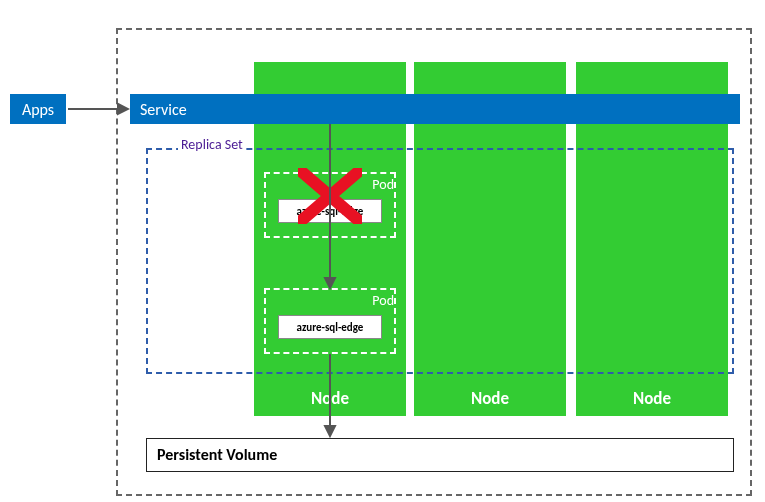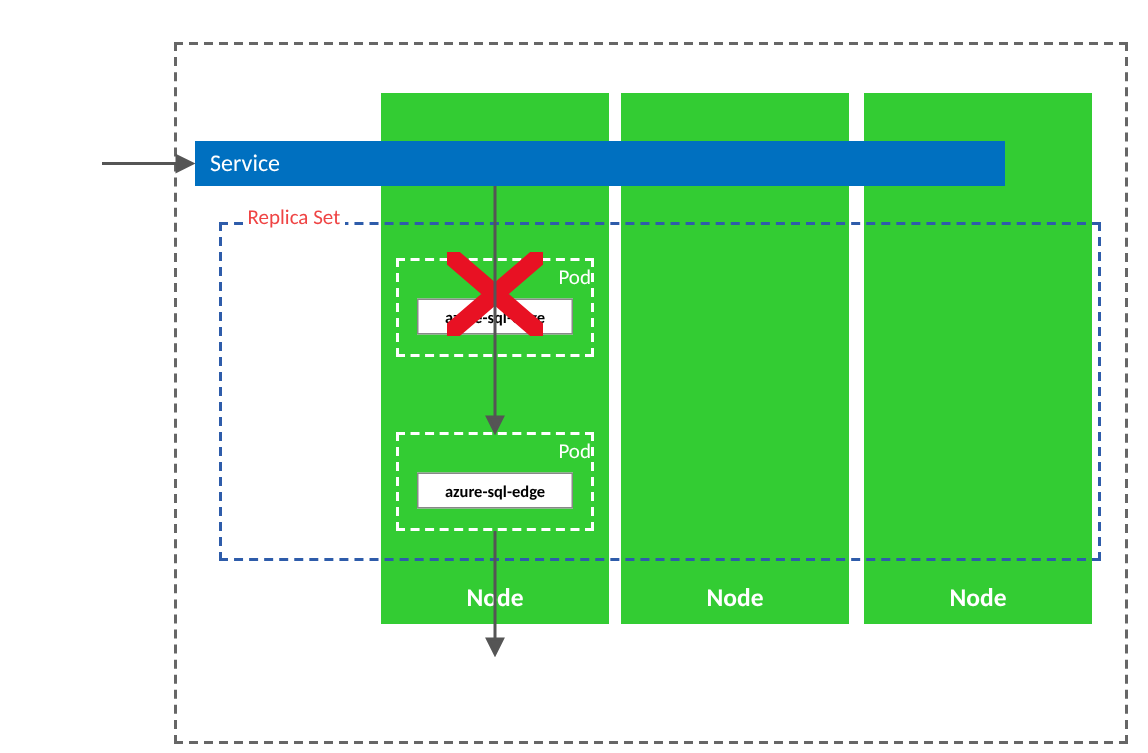--- a/index.html
+++ b/index.html
@@ -2,21 +2,21 @@
 <html><head>
 <meta charset="utf-8">
 <style>
   * { box-sizing: border-box; margin: 0; padding: 0; }
   body { font-family: Calibri, Arial, sans-serif; background: #fff; width: 765px; height: 502px; position: relative; }
   .canvas { position: relative; width: 765px; height: 502px; }
   .el { position: absolute; }
   .cluster-border { border: 2px dashed #666; }
   .cluster-label { font-size: 15px; color: #333; }
   .replicaset-border { border: 2px dashed #2e5caa; }
-  .replicaset-label { font-size: 14px; color: #ef4444; }
+  .replicaset-label { font-size: 14px; color: #4c1d95; margin-left: 16px; }
   .node { background: #33cc33; }
   .node-label { color: #fff; font-weight: bold; font-size: 17px; text-align: center; }
   .service-bar { background: #0070c0; color: #fff; font-size: 16px; padding: 6px 10px; }
   .apps-box { background: #0070c0; color: #fff; font-size: 16px; display: flex; align-items: center; justify-content: center; }
   .pod-box { border: 2px dashed #fff; }
   .pod-label { color: #fff; font-size: 14px; text-align: right; }
   .workload-box { background: #fff; border: 1px solid #888; font-size: 11px; font-weight: bold; text-align: center; display: flex; align-items: center; justify-content: center; }
   .pv-box { background: #fff; border: 1.5px solid #222; font-size: 16px; font-weight: bold; padding: 6px 10px; }
   .arrow { position: absolute; stroke: #555; stroke-width: 2; fill: #555; }
   .red-x { position: absolute; }
@@ -29,24 +29,27 @@
   <div class="el cluster-border" style="left:116px; top:28px; width:636px; height:468px;"></div>
 
   <div class="el node" style="left:254px; top:62px; width:152px; height:354px;"></div>
   <div class="el node" style="left:414px; top:62px; width:152px; height:354px;"></div>
   <div class="el node" style="left:576px; top:62px; width:152px; height:354px;"></div>
 
   <div class="el node-label" style="left:254px; top:388px; width:152px;">Node</div>
   <div class="el node-label" style="left:414px; top:388px; width:152px;">Node</div>
   <div class="el node-label" style="left:576px; top:388px; width:152px;">Node</div>
 
-  <div class="el service-bar" style="left:130px; top:94px; width:540px; height:30px;">
+  <div class="el service-bar" style="left:130px; top:94px; width:610px; height:30px;">
     <span>Service</span>
   </div>
 
+  <div class="el apps-box" style="left:10px; top:94px; width:56px; height:30px;">
+    <span>Apps</span>
+  </div>
 
   <svg class="arrow" style="left:66px; top:100px; width:64px; height:18px;">
     <line x1="2" y1="9" x2="52" y2="9" stroke="#555" stroke-width="2"></line>
     <polygon points="52,4 62,9 52,14" fill="#555"></polygon>
   </svg>
 
   <div class="el replicaset-border" style="left:146px; top:148px; width:588px; height:226px;"></div>
   <div class="el replicaset-label" style="left:162px; top:136px; background:#fff; padding:0 3px;">Replica Set</div>
 
   <div class="el pod-box" style="left:264px; top:172px; width:132px; height:66px;">
@@ -70,14 +73,17 @@
   <svg class="arrow" style="left:322px; top:124px; width:16px; height:166px;">
     <line x1="8" y1="0" x2="8" y2="154" stroke="#555" stroke-width="2"></line>
     <polygon points="3,154 13,154 8,164" fill="#555"></polygon>
   </svg>
 
   <svg class="arrow" style="left:322px; top:354px; width:16px; height:84px;">
     <line x1="8" y1="0" x2="8" y2="72" stroke="#555" stroke-width="2"></line>
     <polygon points="3,72 13,72 8,82" fill="#555"></polygon>
   </svg>
 
+  <div class="el pv-box" style="left:146px; top:438px; width:588px; height:34px;">
+    <span>Persistent Volume</span>
+  </div>
 
 </div>
 
 </body></html>

